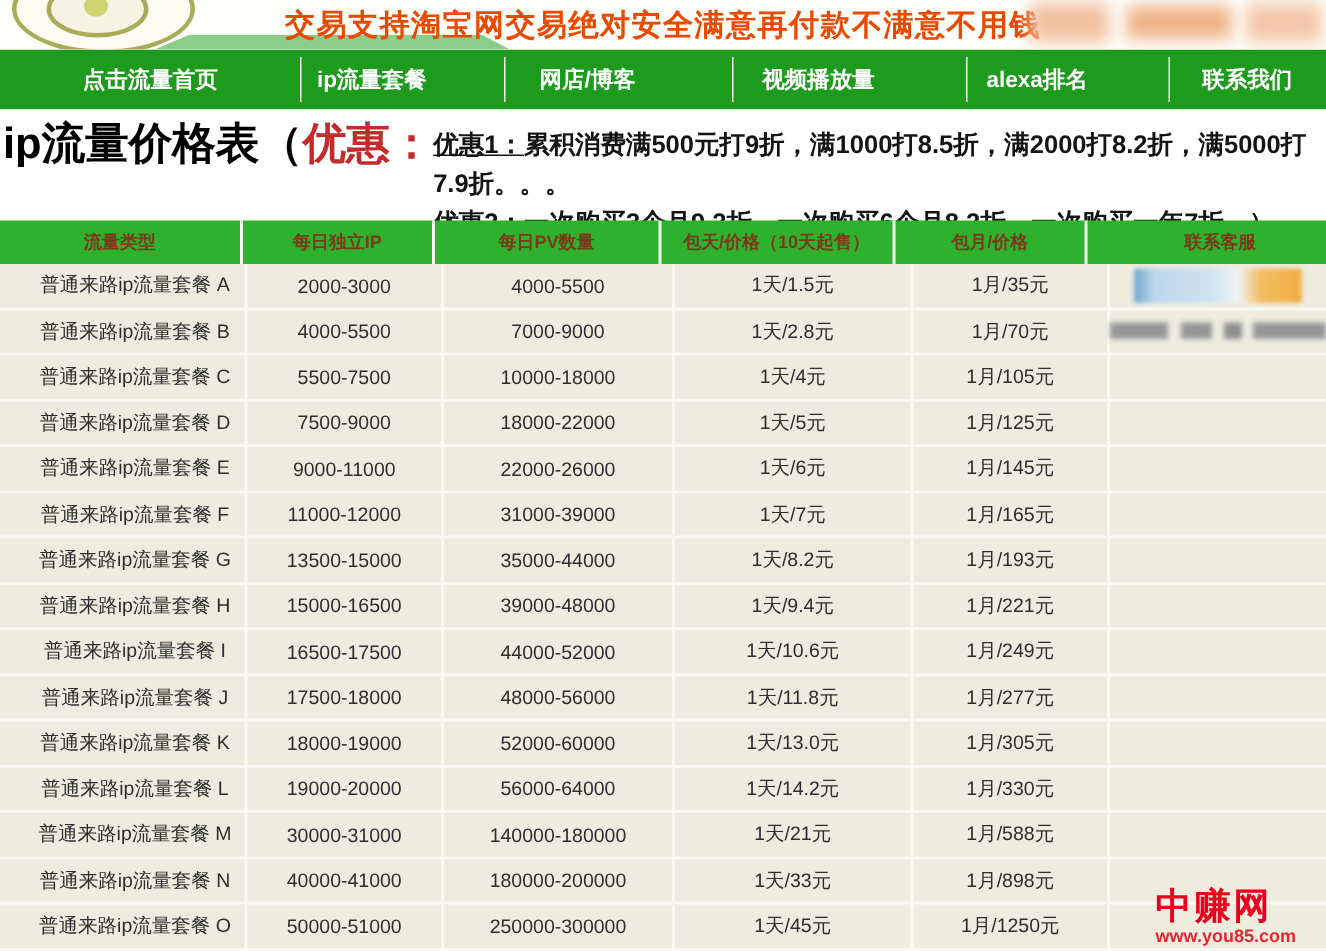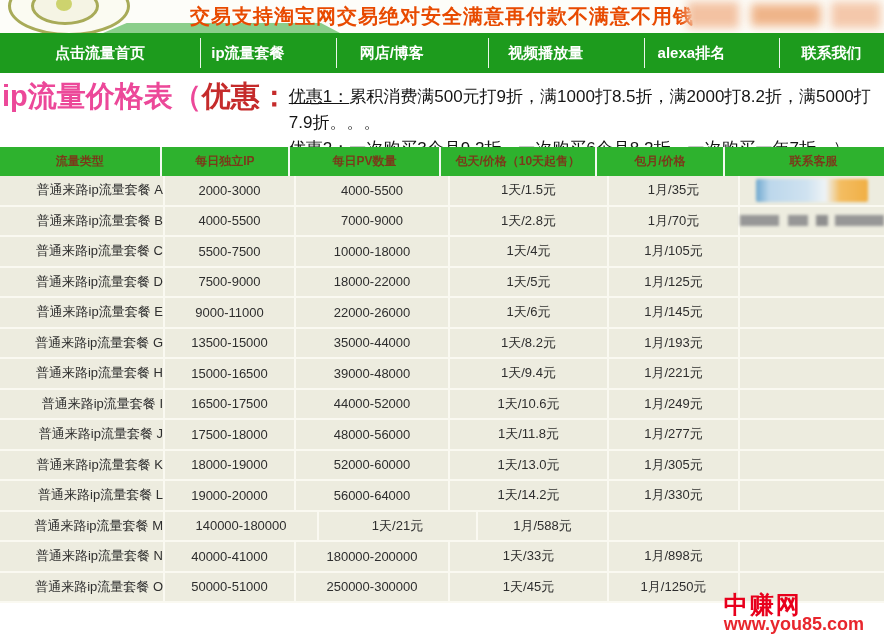--- a/index.html
+++ b/index.html
@@ -33,50 +33,50 @@
   .nav-item:nth-child(3){width:154px;}
   .nav-item:nth-child(4){width:159px;}
   .nav-item:nth-child(5){width:131px;}
   .nav-item:nth-child(6){width:144px;}
   .nav-item + .nav-item::before{content:"";position:absolute;left:0;top:5px;bottom:5px;
             width:1px;background:#eaf6ea;}
 
   
   .title-area{position:relative;height:74px;background:#fff;display:flex;
               align-items:flex-start;padding-left:2px;box-sizing:border-box;}
-  .big-title{font-size:29px;font-weight:bold;color:#ec4899;line-height:46px;white-space:nowrap;}
+  .big-title{font-size:29px;font-weight:bold;color:#000000;line-height:46px;white-space:nowrap;}
   .promo-big{font-size:29px;font-weight:bold;color:#c52b2b;line-height:46px;white-space:nowrap;text-align:right;}
-  .promo-lines{padding-top:11px;font-size:17px;font-weight:normal;color:#141414;line-height:26px;}
+  .promo-lines{padding-top:11px;font-size:17px;font-weight:bold;color:#141414;line-height:26px;}
   .promo-label{text-decoration:underline;}
 
   
   .ptable{position:relative;}
   .thead{display:flex;height:29px;background:#2eb22e;}
   .th{display:flex;align-items:center;justify-content:center;color:#7a3a1a;
       font-weight:bold;font-size:12px;box-sizing:border-box;border-right:2px solid #f2faf0;}
   .th:last-child{border-right:none;margin-left:18px;}
   .c0{width:165px;} .c1{width:131px;} .c2{width:154px;}
   .c3{width:159px;} .c4{width:131px;} .c5{width:144px;}
   .trow{display:flex;height:30.5px;background:#edecdf;box-sizing:border-box;
         border-bottom:2px solid #faf9f1;}
   .td{display:flex;align-items:center;justify-content:center;font-size:13px;
       color:#2e2e2e;box-sizing:border-box;border-right:2px solid #faf9f1;}
-  .td.c0{justify-content:flex-end;padding-left:17px;}
+  .td.c0{justify-content:center;padding-left:17px;}
   .td:last-child{border-right:none;}
   .contact-blur-button{display:none;width:112px;height:23px;border-radius:2px;cursor:pointer;
       background:linear-gradient(90deg,#6fa8cf 0,#bcd7eb 12%,#cfe2f0 45%,#eef3f6 62%,#f3bd62 75%,#f0af44 100%);
       filter:blur(1.5px);}
   .contact-blur-text{display:none;width:150px;height:11px;filter:blur(1.8px);
       background:linear-gradient(90deg,#979797 0 27%,transparent 27% 33%,#979797 33% 47%,
                  transparent 47% 53%,#8f8f8f 53% 61%,transparent 61% 66%,#979797 66% 100%);}
 
   
   .watermark{position:absolute;right:20px;bottom:1px;z-index:9;pointer-events:none;}
   .wm1{font-size:24px;font-weight:bold;color:#e8001c;line-height:22px;letter-spacing:2px;}
-  .wm2{font-size:18px;font-weight:bold;color:#e8262d;line-height:17px;}
+  .wm2{font-size:12px;font-weight:bold;color:#e8262d;line-height:17px;}
 </style>
 </head>
 <body>
 
 <div class="page">
 
   <div class="topbar">
     <div class="logo">
       <div class="logo-inner">
         <div class="logo-core"></div>
@@ -223,20 +223,41 @@
     <div class="td c4">
             <span>1月/145元</span>
           </div>
     <div class="td c5">
       
       
     </div>
   </div>
         <div class="trow">
     <div class="td c0">
+            <span>普通来路ip流量套餐 F</span>
+          </div>
+    <div class="td c1">
+            <span>11000-12000</span>
+          </div>
+    <div class="td c2">
+            <span>31000-39000</span>
+          </div>
+    <div class="td c3">
+            <span>1天/7元</span>
+          </div>
+    <div class="td c4">
+            <span>1月/165元</span>
+          </div>
+    <div class="td c5">
+      
+      
+    </div>
+  </div>
+        <div class="trow">
+    <div class="td c0">
             <span>普通来路ip流量套餐 G</span>
           </div>
     <div class="td c1">
             <span>13500-15000</span>
           </div>
     <div class="td c2">
             <span>35000-44000</span>
           </div>
     <div class="td c3">
             <span>1天/8.2元</span>
@@ -350,20 +371,23 @@
             <span>1月/330元</span>
           </div>
     <div class="td c5">
       
       
     </div>
   </div>
         <div class="trow">
     <div class="td c0">
             <span>普通来路ip流量套餐 M</span>
+          </div>
+    <div class="td c1">
+            <span>30000-31000</span>
           </div>
     <div class="td c2">
             <span>140000-180000</span>
           </div>
     <div class="td c3">
             <span>1天/21元</span>
           </div>
     <div class="td c4">
             <span>1月/588元</span>
           </div>

